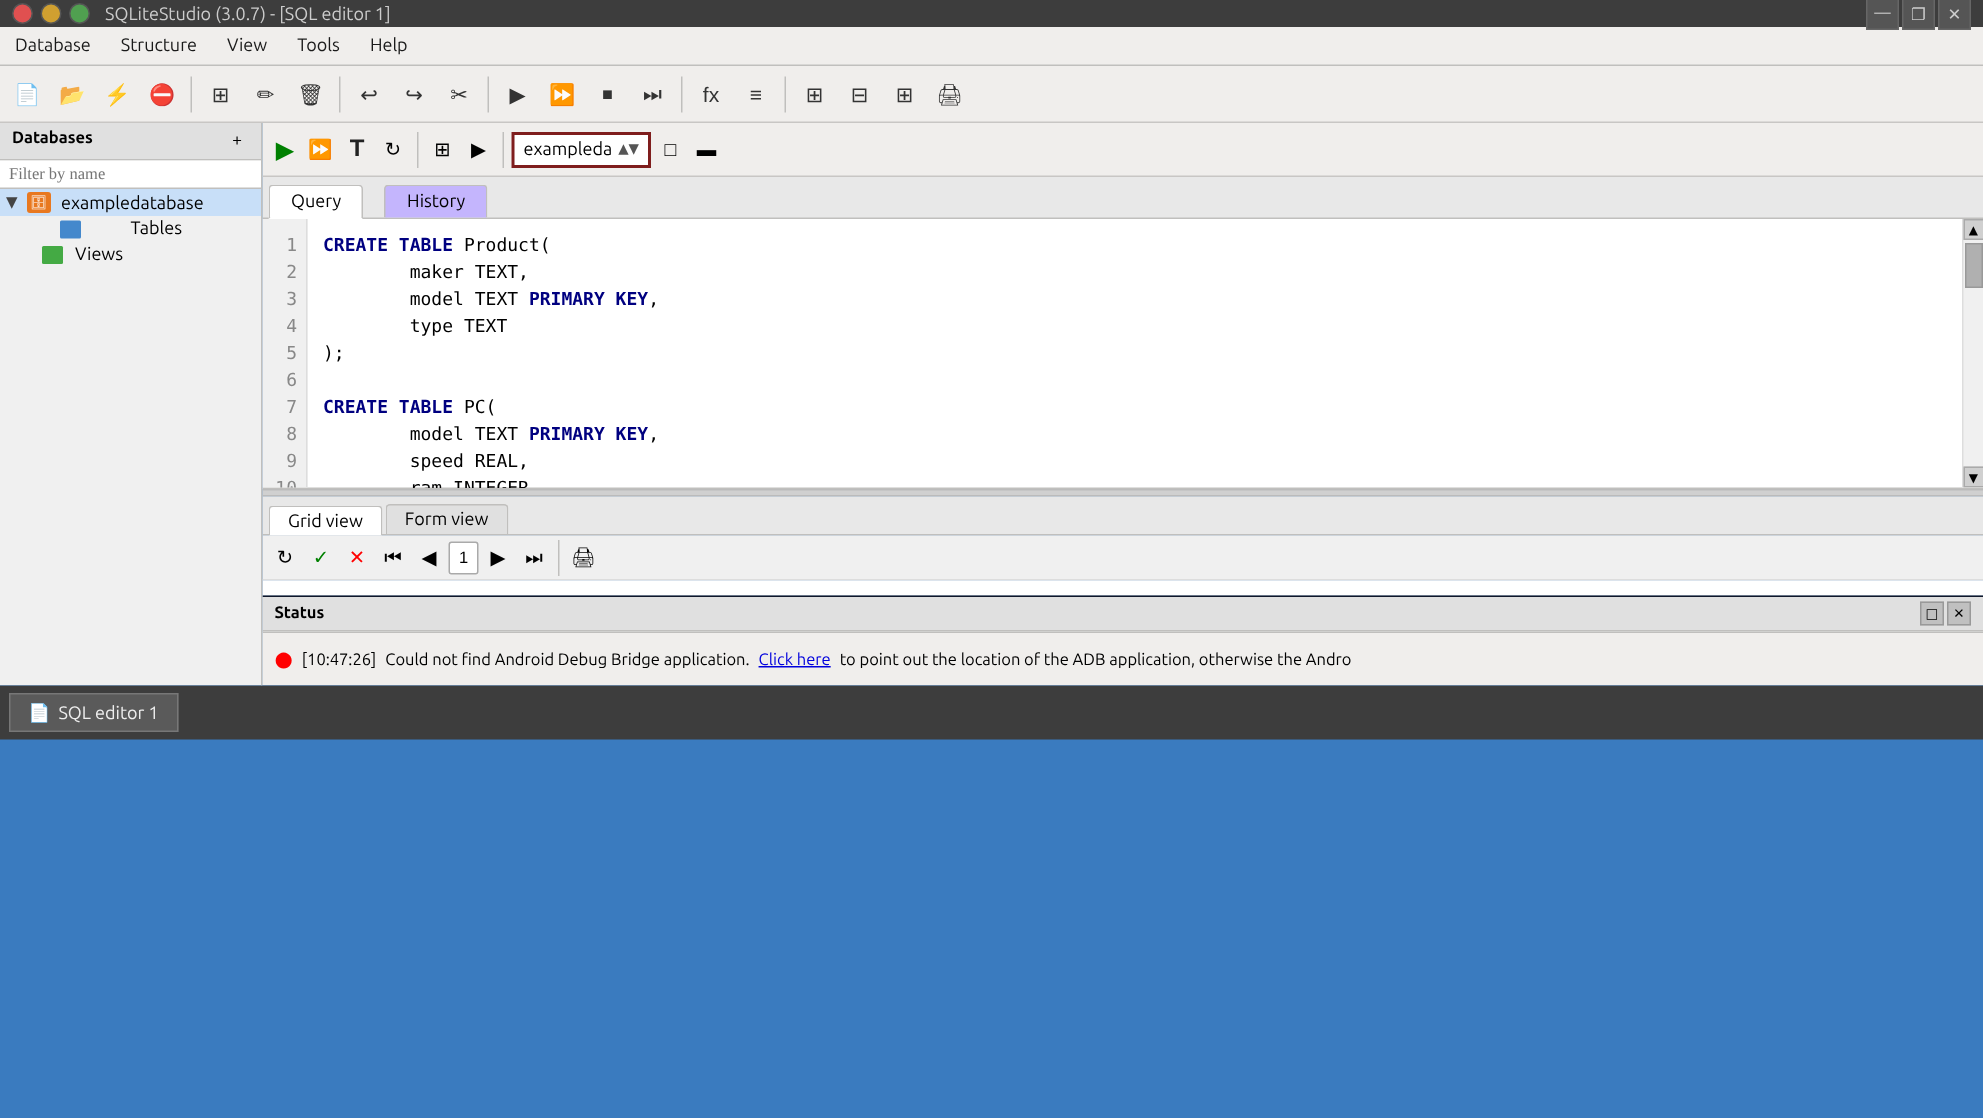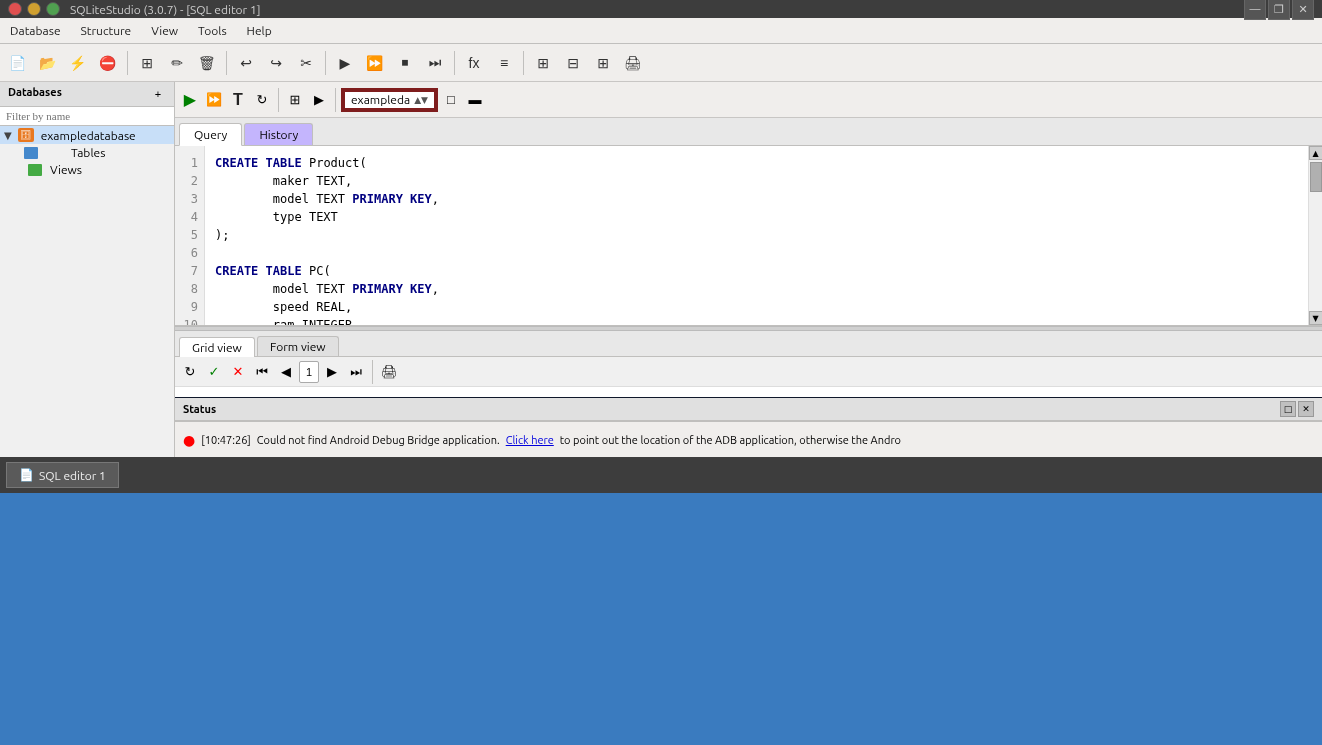--- a/index.html
+++ b/index.html
@@ -156,20 +156,21 @@
     }
 
     
     #editor-tabs {
       display: flex;
       background: #e8e8e8;
       border-bottom: 1px solid #c0bfbd;
       height: 28px;
       align-items: flex-end;
       padding-left: 4px;
+      gap: 12px;
     }
     .tab {
       padding: 4px 14px;
       border: 1px solid #c0bfbd;
       border-bottom: none;
       background: #c4b5fd;
       cursor: pointer;
       font-size: 12px;
       border-radius: 3px 3px 0 0;
       margin-right: 2px;
@@ -347,21 +348,21 @@
     }
 
     .db-expand-icon {
       font-size: 10px;
       color: #444;
       margin-right: 2px;
     }
 
     .combo-box {
       background: white;
-      border: 4px solid #7f1d1d;
+      border: 2px solid #7f1d1d;
       padding: 2px 6px;
       font-size: 12px;
       cursor: pointer;
       display: flex;
       align-items: center;
       gap: 4px;
       height: 24px;
     }
     .combo-arrow { font-size: 9px; color: #555; }
 
@@ -451,21 +452,21 @@
       <span>Databases</span>
       <button class="icon-btn-sm" title="Add database" style="width:16px;height:16px;font-size:11px;">+</button>
     </div>
     <input id="filter-input" type="text" style="width: 100%; padding: 3px 6px; border-top: none; border-right: none; border-left: none; border-image: initial; border-bottom: 1px solid rgb(192, 191, 189); font-size: 11px; color: rgb(136, 136, 136); font-family: Liberation Serif, serif;" placeholder="Filter by name">
     <div id="db-tree">
       <div class="tree-item selected">
         <span class="db-expand-icon">▼</span>
         <span style="display:inline-block;width:16px;height:14px;background:#e87820;border-radius:2px;margin-right:3px;vertical-align:middle;font-size:9px;color:white;text-align:center;line-height:14px;">🗄</span>
         <span>exampledatabase</span>
       </div>
-      <div class="tree-item" style="padding-left:24px;gap:29px;">
+      <div class="tree-item" style="padding-left:40px;gap:29px;">
         <span style="display:inline-block;width:14px;height:12px;background:#4488cc;border-radius:1px;margin-right:4px;vertical-align:middle;"></span>
         <span>Tables</span>
       </div>
       <div class="tree-item" style="padding-left:28px;">
         <span style="display:inline-block;width:14px;height:12px;background:#44aa44;border-radius:1px;margin-right:4px;vertical-align:middle;"></span>
         <span>Views</span>
       </div>
     </div>
   </div>
 

